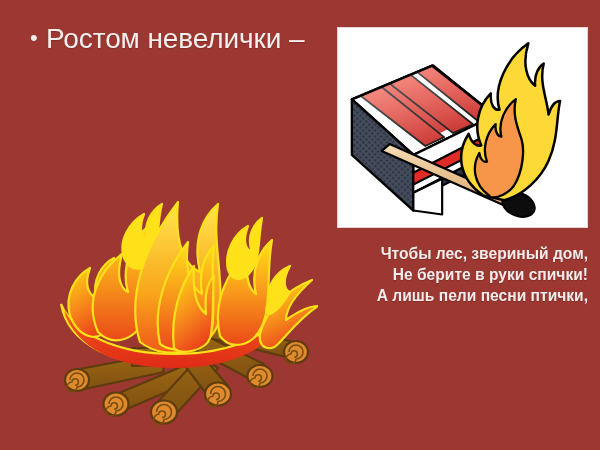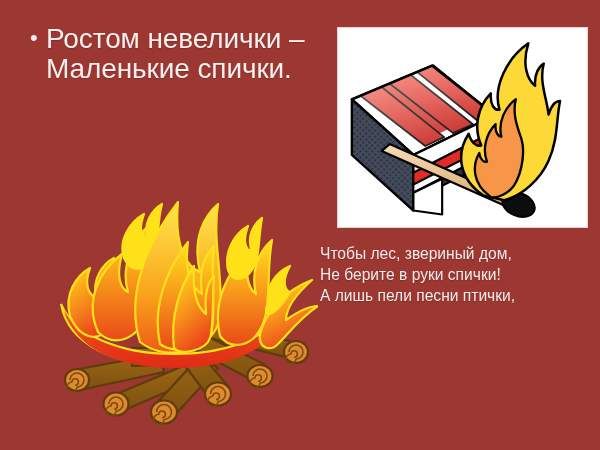--- a/index.html
+++ b/index.html
@@ -47,20 +47,22 @@
     border:1px solid #e8d5d3;
     overflow:hidden;
   }
   .matchbox-art { position:absolute; inset:0; }
 
   
   .poem-two {
     position:absolute;
     right:12px; top:243px;
     width:268px;
+    text-align:right;
+    font-weight:bold;
   }
   .poem-two .line {
     color:#f3eceb;
     font-size:15.6px;
     line-height:21.2px;
     white-space:nowrap;
     text-shadow:0 1px 1px rgba(0,0,0,0.18);
   }
 
   
@@ -74,21 +76,20 @@
 </head>
 <body>
 
 <div class="slide">
 
   <div class="poem-one">
     <div class="bullet-row">
       <span class="bullet">•</span>
       <div class="lines">
         <div class="line">Ростом невелички –</div>
-        <div class="line">Маленькие спички.</div>
       </div>
     </div>
   </div>
 
   <div class="picture-panel">
     <div class="matchbox-art">
       <svg viewBox="0 0 251 201" preserveAspectRatio="xMidYMid meet" aria-hidden="true">
         <defs>
           <pattern id="strikerTex" width="6" height="6" patternUnits="userSpaceOnUse">
             <rect width="6" height="6" fill="#454c5c"></rect>

